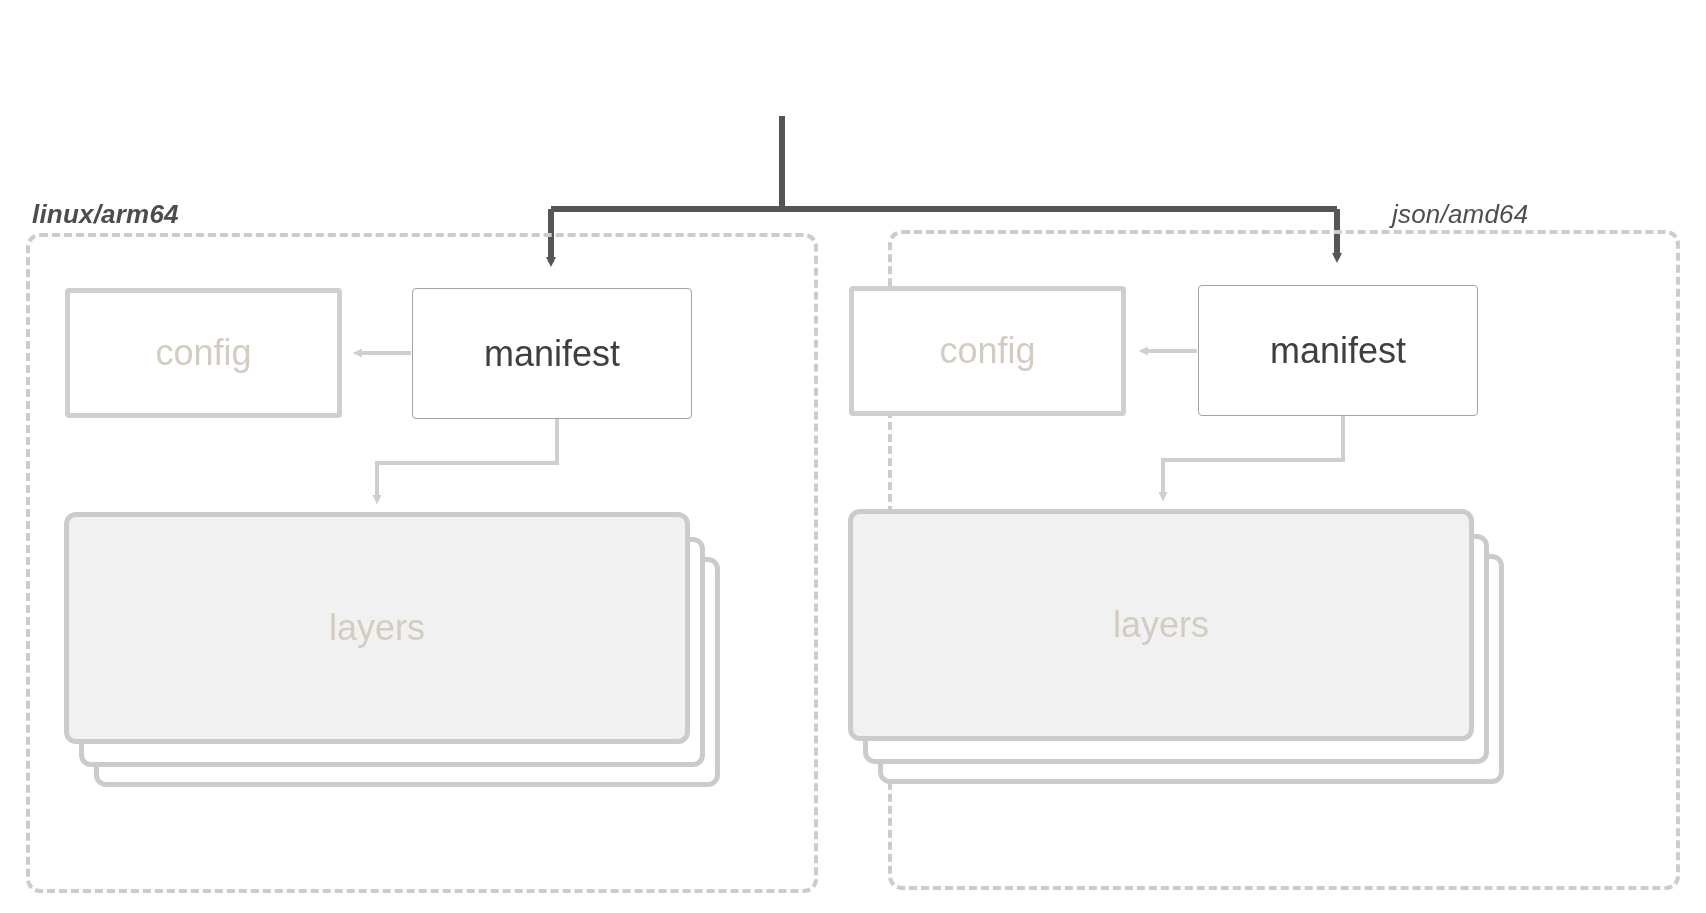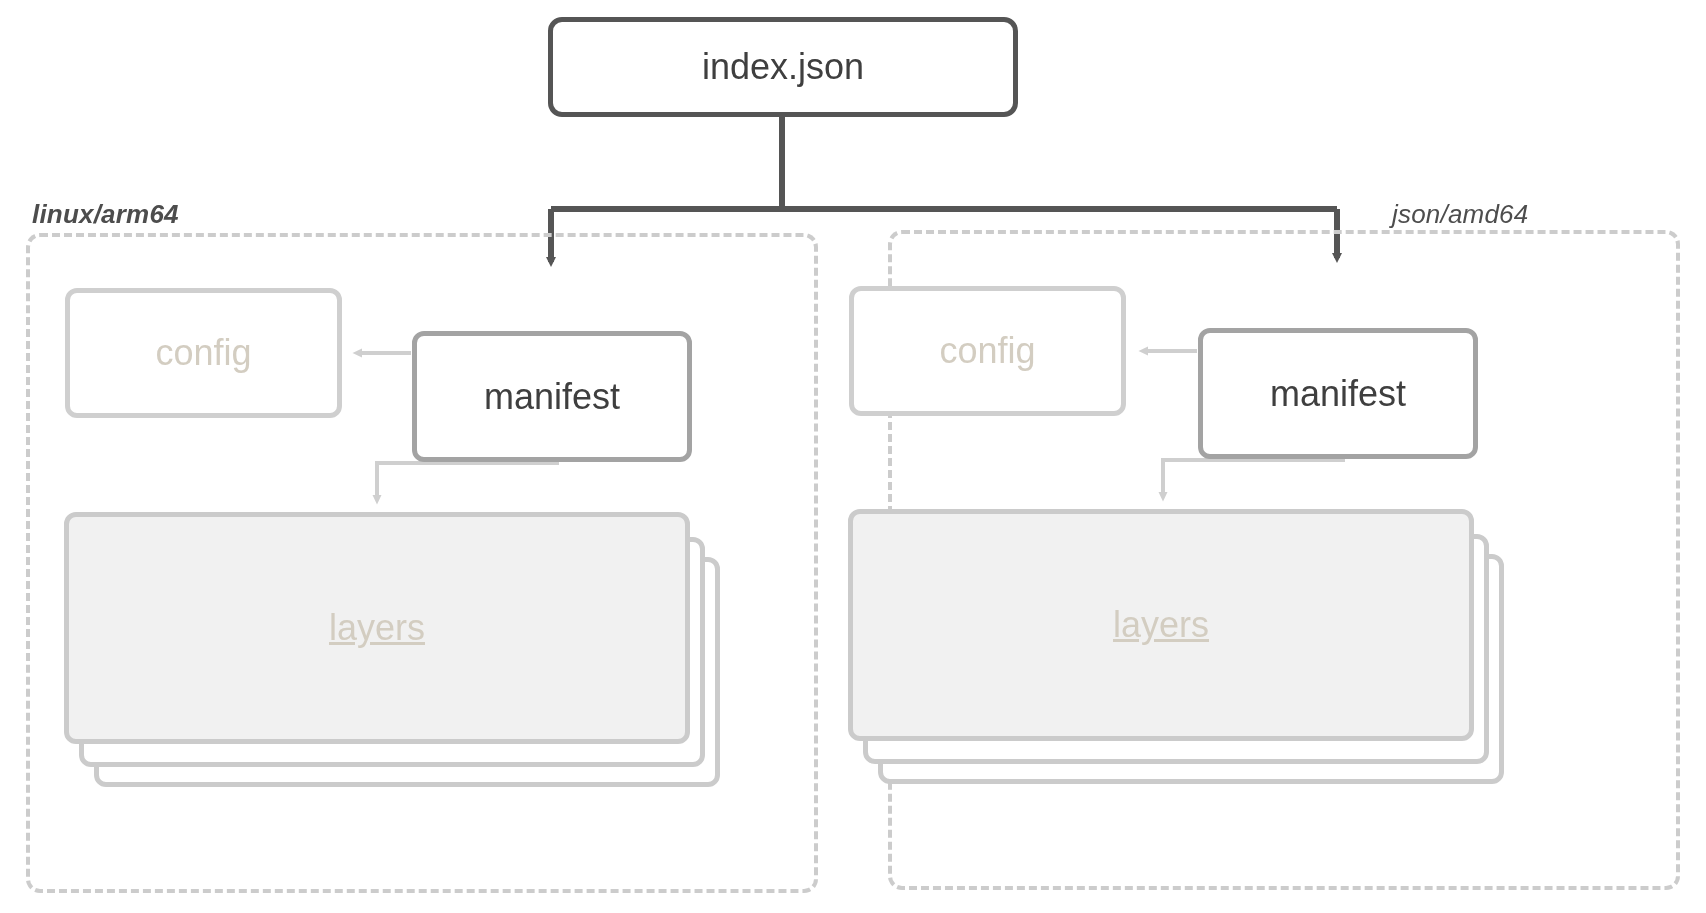--- a/index.html
+++ b/index.html
@@ -43,28 +43,27 @@
     letter-spacing: 0.2px;
   }
 
   
   .node {
     position: absolute;
     box-sizing: border-box;
     display: flex;
     align-items: center;
     justify-content: center;
-    border-radius: 12px;
+    border-radius: 4px;
     background: #ffffff;
   }
   .node-strong {
-    border: 5px solid #a3a3a3;
+    border: 1px solid #a3a3a3;
     color: #3f3f3f;
     font-size: 36px;
-    margin-top: 43px;
   }
   .node-faint {
     border: 5px solid #cfcfcf;
     color: #d3cdc1;
     font-size: 36px;
   }
   .node-index {
     border: 5px solid #555555;
     color: #3f3f3f;
     font-size: 36px;
@@ -85,21 +84,21 @@
   .layers-card.front {
     background: #f1f1f1;
     display: flex;
     align-items: center;
     justify-content: center;
     color: #d3cdc1;
     font-size: 36px;
   }
   .layers-card.back2 { z-index: 1; }
   .layers-card.back1 { z-index: 2; }
-  .layers-card.front { z-index: 3; text-decoration: underline; }
+  .layers-card.front { z-index: 3; }
 </style>
 </head>
 <body>
 
 <div id="stage">
 
   <svg id="wires" viewBox="0 0 1706 913" width="1706" height="913">
     <defs>
       <marker id="arrow-dark" markerWidth="12" markerHeight="12" refX="5" refY="6" orient="auto" markerUnits="userSpaceOnUse">
         <path d="M0,1 L10,6 L0,11 z" fill="#555555"></path>
@@ -131,23 +130,20 @@
 
     <g>
       <path d="M 1197,351 L 1143,351" stroke="#cfcfcf" stroke-width="4" fill="none" marker-end="url(#arrow-light-left)"></path>
     </g>
 
     <g>
       <path d="M 1343,414 L 1343,460 L 1163,460 L 1163,497" stroke="#cfcfcf" stroke-width="4" fill="none" marker-end="url(#arrow-light-down)"></path>
     </g>
   </svg>
 
-  <div class="node node-index" style="left:548px; top:17px; width:470px; height:100px;">
-    <span>index.json</span>
-  </div>
 
   <div class="platform-label" style="left:32px; top:199px;font-weight:bold;">linux/arm64</div>
 
   <div class="platform-group" style="left:26px; top:233px; width:792px; height:660px;">
   </div>
 
   <div class="node node-faint" style="left:65px; top:288px; width:277px; height:130px;">
     <span>config</span>
   </div>
 

